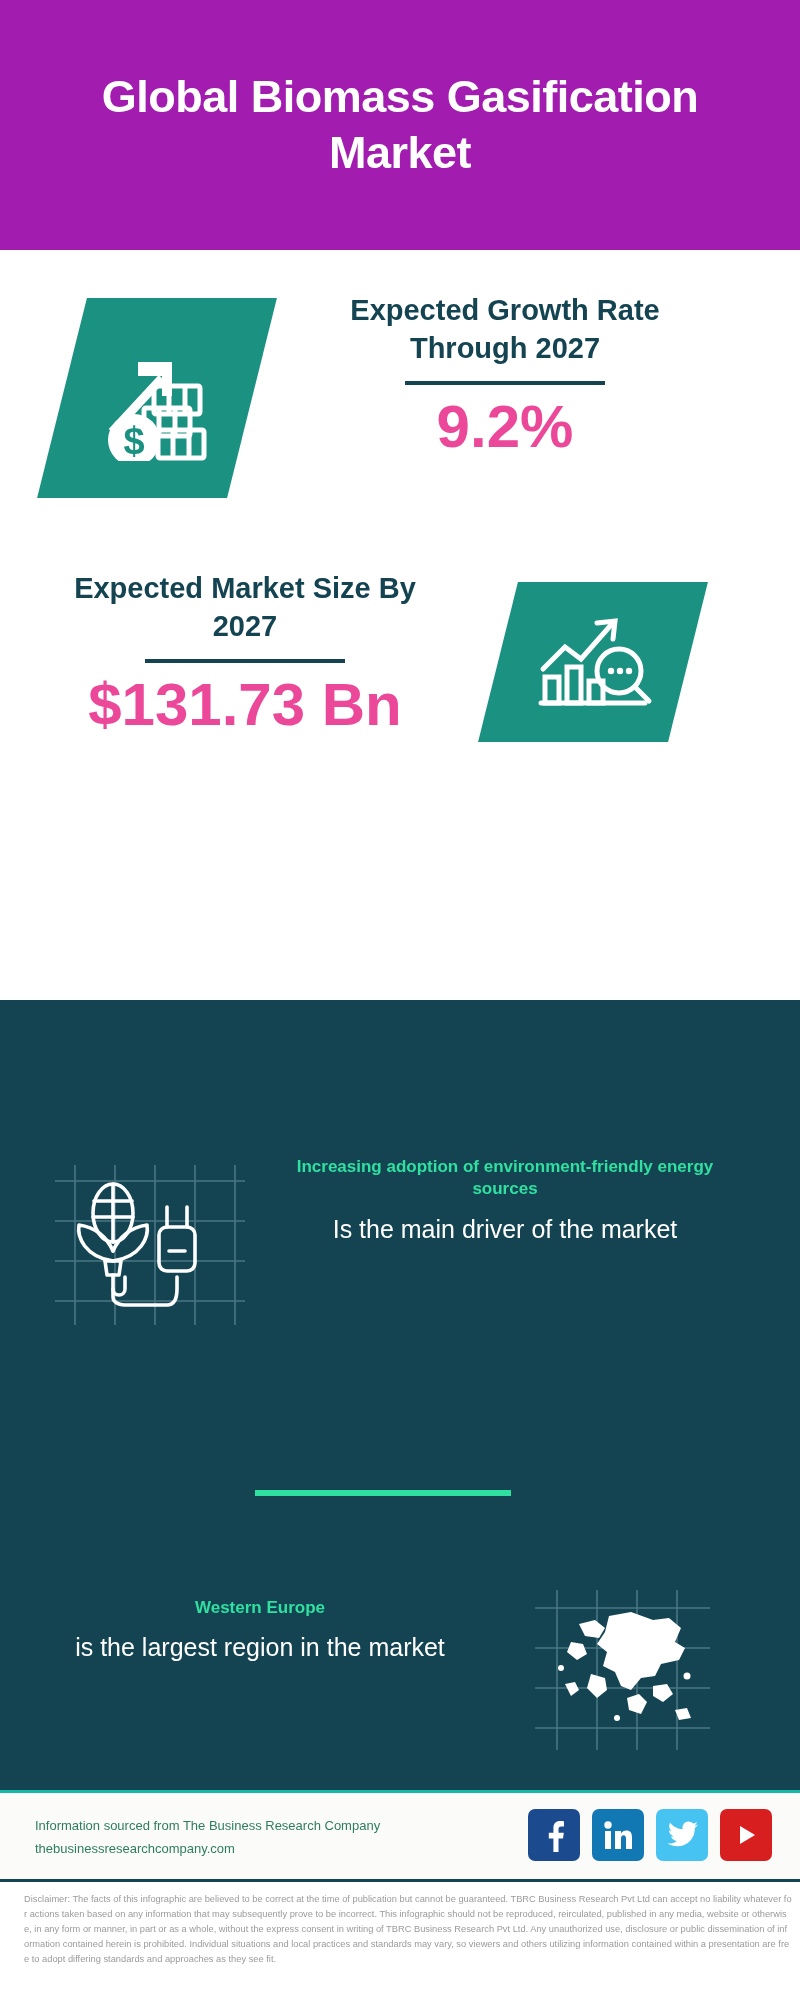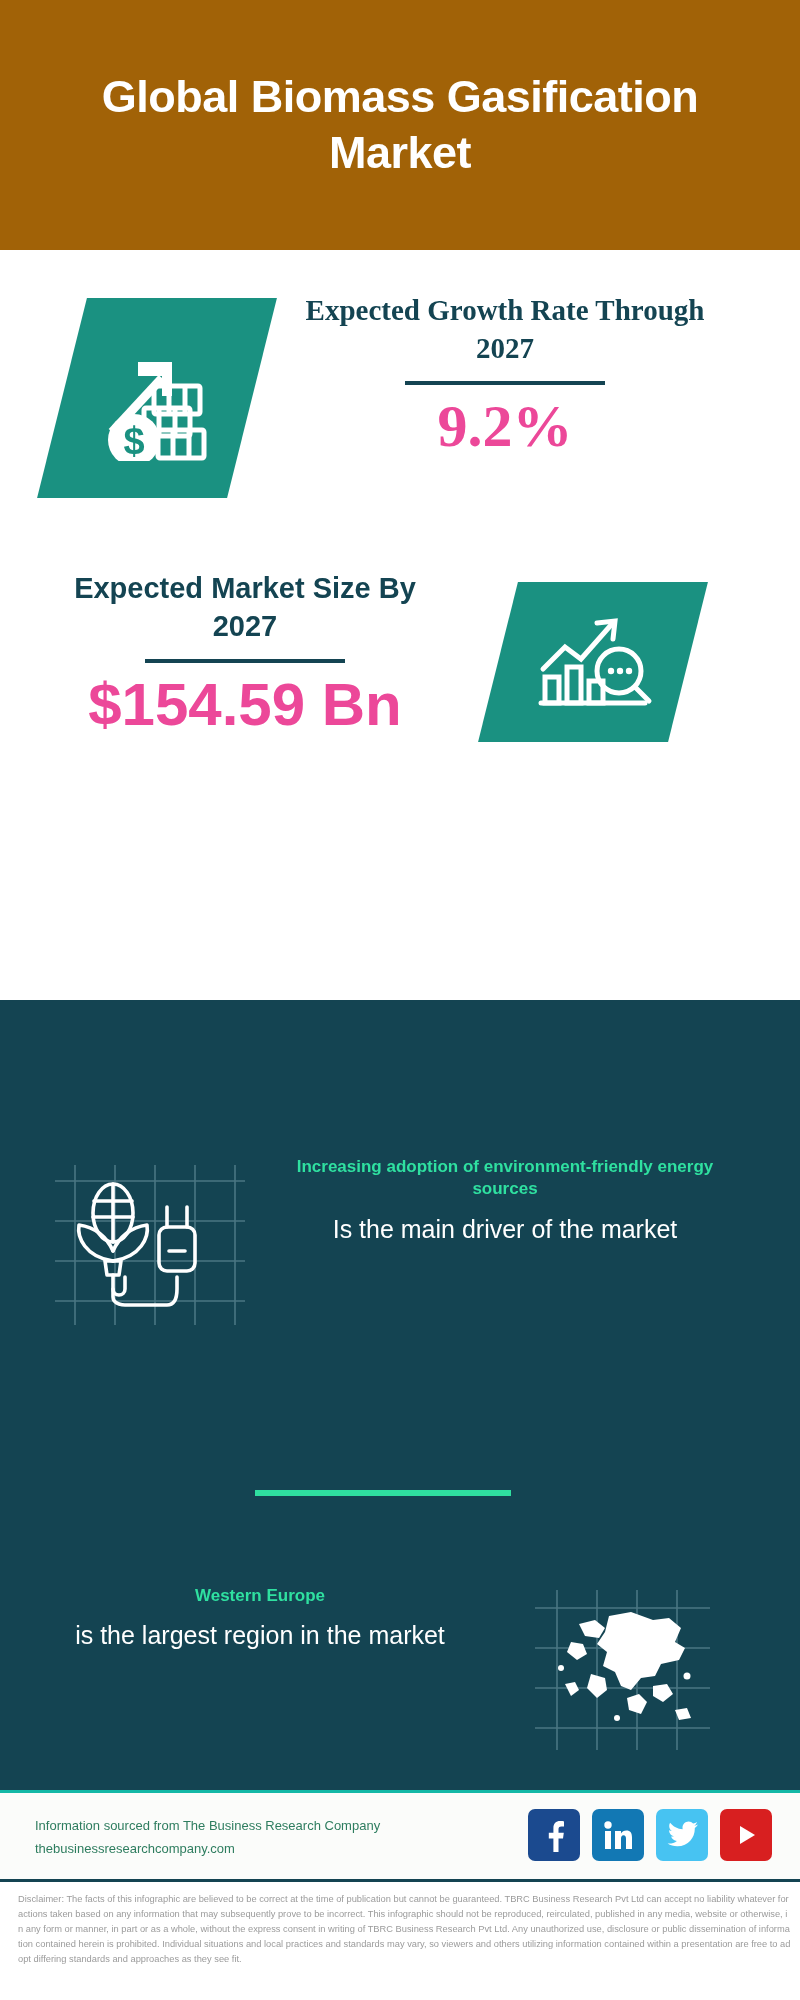--- a/index.html
+++ b/index.html
@@ -7,21 +7,21 @@
     width:800px;height:2000px;
     background:#ffffff;
     font-family:"Liberation Sans", sans-serif;
     overflow:hidden;
   }
   .page{position:relative;width:800px;height:2000px;background:#fff;overflow:hidden;}
 
   
   .header{
     position:absolute;left:0;top:0;width:800px;height:250px;
-    background:#a16207;
+    background:#a21caf;
     display:flex;align-items:center;justify-content:center;
   }
   .header h1{
     margin:0;padding:0 60px;
     color:#ffffff;
     font-size:45px;line-height:1.25;
     font-weight:bold;text-align:center;
     letter-spacing:-0.5px;
   }
 
@@ -34,21 +34,20 @@
     transform:skewX(-14deg);
     position:absolute;left:0;top:0;
   }
   .para-inner{position:absolute;left:0;top:0;width:190px;height:200px;
     display:flex;align-items:center;justify-content:center;}
 
   .stat1 .para{left:62px;top:48px;width:190px;height:200px;}
   .stat1 .txtcol{
     position:absolute;left:300px;top:42px;width:410px;
     text-align:center;
-    font-family:Liberation Serif, serif;
   }
   .stat-title{
     color:#144452;font-size:29px;font-weight:bold;line-height:1.3;margin:0;
   }
   .rule{
     width:200px;height:4px;background:#144452;margin:14px auto 10px auto;
   }
   .stat-value{
     color:#ec4899;font-size:60px;font-weight:bold;line-height:1.05;margin:0;
   }
@@ -69,40 +68,40 @@
 
   .driver{position:absolute;left:0;top:155px;width:800px;height:260px;}
   .driver .icon-wrap{position:absolute;left:55px;top:10px;width:190px;height:160px;}
   .driver .txt{position:absolute;left:265px;top:0px;width:480px;text-align:center;}
   .hl{color:#2fe0a0;font-size:17px;font-weight:bold;line-height:1.32;margin:1px;}
   .sub{color:#ffffff;font-size:25px;font-weight:normal;line-height:1.32;margin:12px;}
 
   .greenrule{position:absolute;left:255px;top:490px;width:256px;height:6px;background:#2fe0a0;}
 
   .region{position:absolute;left:0;top:580px;width:800px;height:190px;}
-  .region .txt{position:absolute;left:50px;top:4px;width:420px;text-align:center;}
+  .region .txt{position:absolute;left:50px;top:16px;width:420px;text-align:center;}
   .region .icon-wrap{position:absolute;left:535px;top:10px;width:175px;height:160px;}
 
   
   .footerbar{
     position:absolute;left:0;top:1790px;width:800px;height:92px;
     background:#fbfcfa;border-top:3px solid #14b8a6;border-bottom:3px solid #144452;
     box-sizing:border-box;
   }
   .src{position:absolute;left:35px;top:22px;color:#2e7d5f;font-size:13px;line-height:1.75;}
   .socials{position:absolute;right:28px;top:16px;display:flex;gap:12px;}
   .sico{width:52px;height:52px;border-radius:7px;display:flex;align-items:center;justify-content:center;}
   .fb{background:#1b4a8f;}
   .li{background:#1278b4;}
   .tw{background:#47c3f2;}
   .yt{background:#d81f20;}
 
   .disclaimer{
     position:absolute;left:0;top:1886px;width:800px;height:114px;
-    padding:6px 8px 0 18px;box-sizing:border-box;
+    padding:6px 8px 0 24px;box-sizing:border-box;
     color:#9b9b9b;font-size:9.3px;line-height:1.62;text-align:left;
     word-break:break-all;
   }
 </style>
 </head>
 <body>
 
 <div class="page">
 
   <div class="header">
@@ -139,21 +138,21 @@
       <p class="stat-title">Expected Growth Rate Through 2027</p>
       <div class="rule"></div>
       <p class="stat-value">9.2%</p>
     </div>
   </div>
 
   <div class="stat2">
     <div class="txtcol">
       <p class="stat-title">Expected Market Size By 2027</p>
       <div class="rule"></div>
-      <p class="stat-value">$154.59 Bn</p>
+      <p class="stat-value">$131.73 Bn</p>
     </div>
     <div class="para">
       <div class="para-shape"></div>
       <div class="para-inner">
         <svg width="120" height="110" viewBox="0 0 120 110" aria-hidden="true">
           <g stroke="#ffffff" stroke-width="5" fill="none" stroke-linecap="round">
             <path d="M10 62 L32 40 L48 52 L78 18"></path>
             <path d="M64 16 L82 14 L80 32"></path>
             <line x1="8" y1="96" x2="112" y2="96"></line>
             <rect x="12" y="70" width="14" height="26"></rect>

